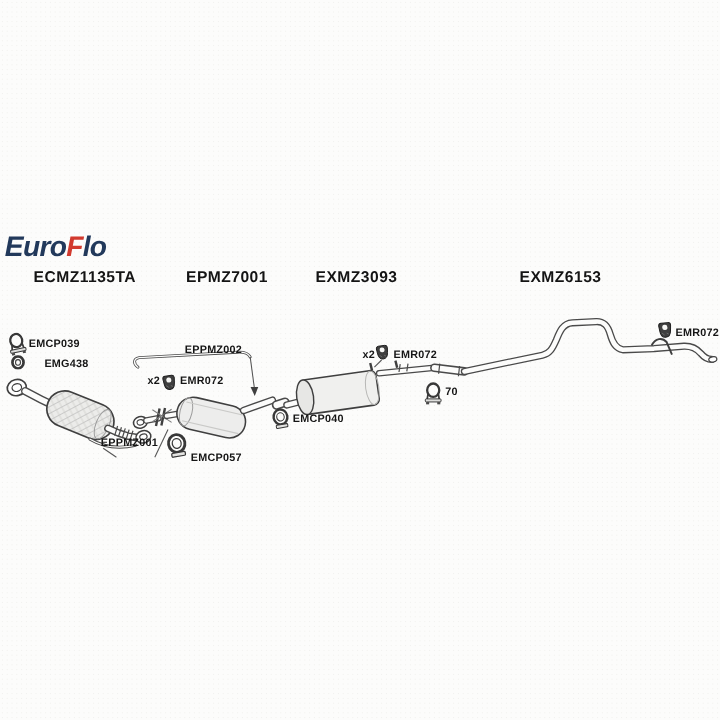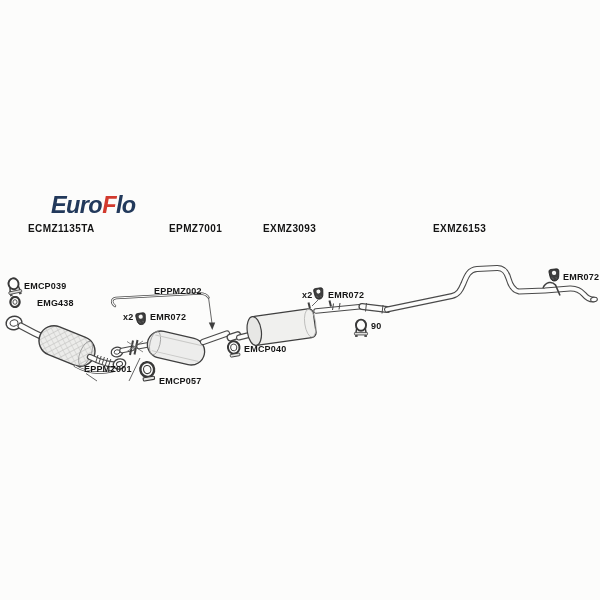--- a/index.html
+++ b/index.html
@@ -11,28 +11,27 @@
     font-family:"Liberation Sans", sans-serif;
     overflow:hidden;
   }
   .canvas{position:relative;width:600px;height:600px;}
   svg.art{position:absolute;left:0;top:0;width:600px;height:600px;}
 
   .logo{
     position:absolute;left:4px;top:192px;
     font-style:italic;font-weight:bold;font-size:23.5px;letter-spacing:-0.6px;
     white-space:nowrap;
-    margin-left:47px;
   }
   .logo .navy{color:#22395B;}
   .logo .red{color:#D23A2E;}
 
   .hdr{
     position:absolute;top:223px;
-    font-weight:bold;font-size:10px;color:#141414;letter-spacing:0.4px;
+    font-weight:bold;font-size:13px;color:#141414;letter-spacing:0.4px;
     white-space:nowrap;
     text-align:right;
   }
   .lbl{
     position:absolute;
     font-weight:bold;font-size:9px;color:#151515;letter-spacing:0.2px;
     white-space:nowrap;
   }
 
   .po{fill:none;stroke:#4a4a4a;stroke-width:7;stroke-linecap:round;stroke-linejoin:round;}
@@ -44,21 +43,21 @@
 </head>
 <body>
 
 <div class="canvas">
 
   <div class="logo">
     <span class="navy">Euro</span><span class="red">F</span><span class="navy">lo</span>
   </div>
 
   <div class="hdr" style="left:28px">ECMZ1135TA</div>
-  <div class="hdr" style="left:169px">EPMZ7001</div>
+  <div class="hdr" style="left:155px">EPMZ7001</div>
   <div class="hdr" style="left:263px">EXMZ3093</div>
   <div class="hdr" style="left:433px">EXMZ6153</div>
 
   <svg class="art" viewBox="0 0 600 600">
     <defs>
       <pattern id="xh" width="5" height="5" patternUnits="userSpaceOnUse" patternTransform="rotate(40)">
         <rect width="5" height="5" fill="#ececea"></rect>
         <line x1="0" y1="0" x2="0" y2="5" stroke="#9d9d9d" stroke-width="0.7"></line>
         <line x1="0" y1="2.5" x2="5" y2="2.5" stroke="#c4c4c2" stroke-width="0.5"></line>
       </pattern>
@@ -190,16 +189,16 @@
   <div class="lbl" style="left:24px;top:281px">EMCP039</div>
   <div class="lbl" style="left:37px;top:298px">EMG438</div>
   <div class="lbl" style="left:154px;top:286px">EPPMZ002</div>
   <div class="lbl" style="left:123px;top:312px">x2</div>
   <div class="lbl" style="left:150px;top:312px">EMR072</div>
   <div class="lbl" style="left:159px;top:376px">EMCP057</div>
   <div class="lbl" style="left:84px;top:364px">EPPMZ001</div>
   <div class="lbl" style="left:302px;top:290px">x2</div>
   <div class="lbl" style="left:328px;top:290px">EMR072</div>
   <div class="lbl" style="left:244px;top:344px">EMCP040</div>
-  <div class="lbl" style="left:371px;top:321px">90</div>
+  <div class="lbl" style="left:371px;top:321px">70</div>
   <div class="lbl" style="left:563px;top:272px">EMR072</div>
 
 </div>
 
 </body></html>

